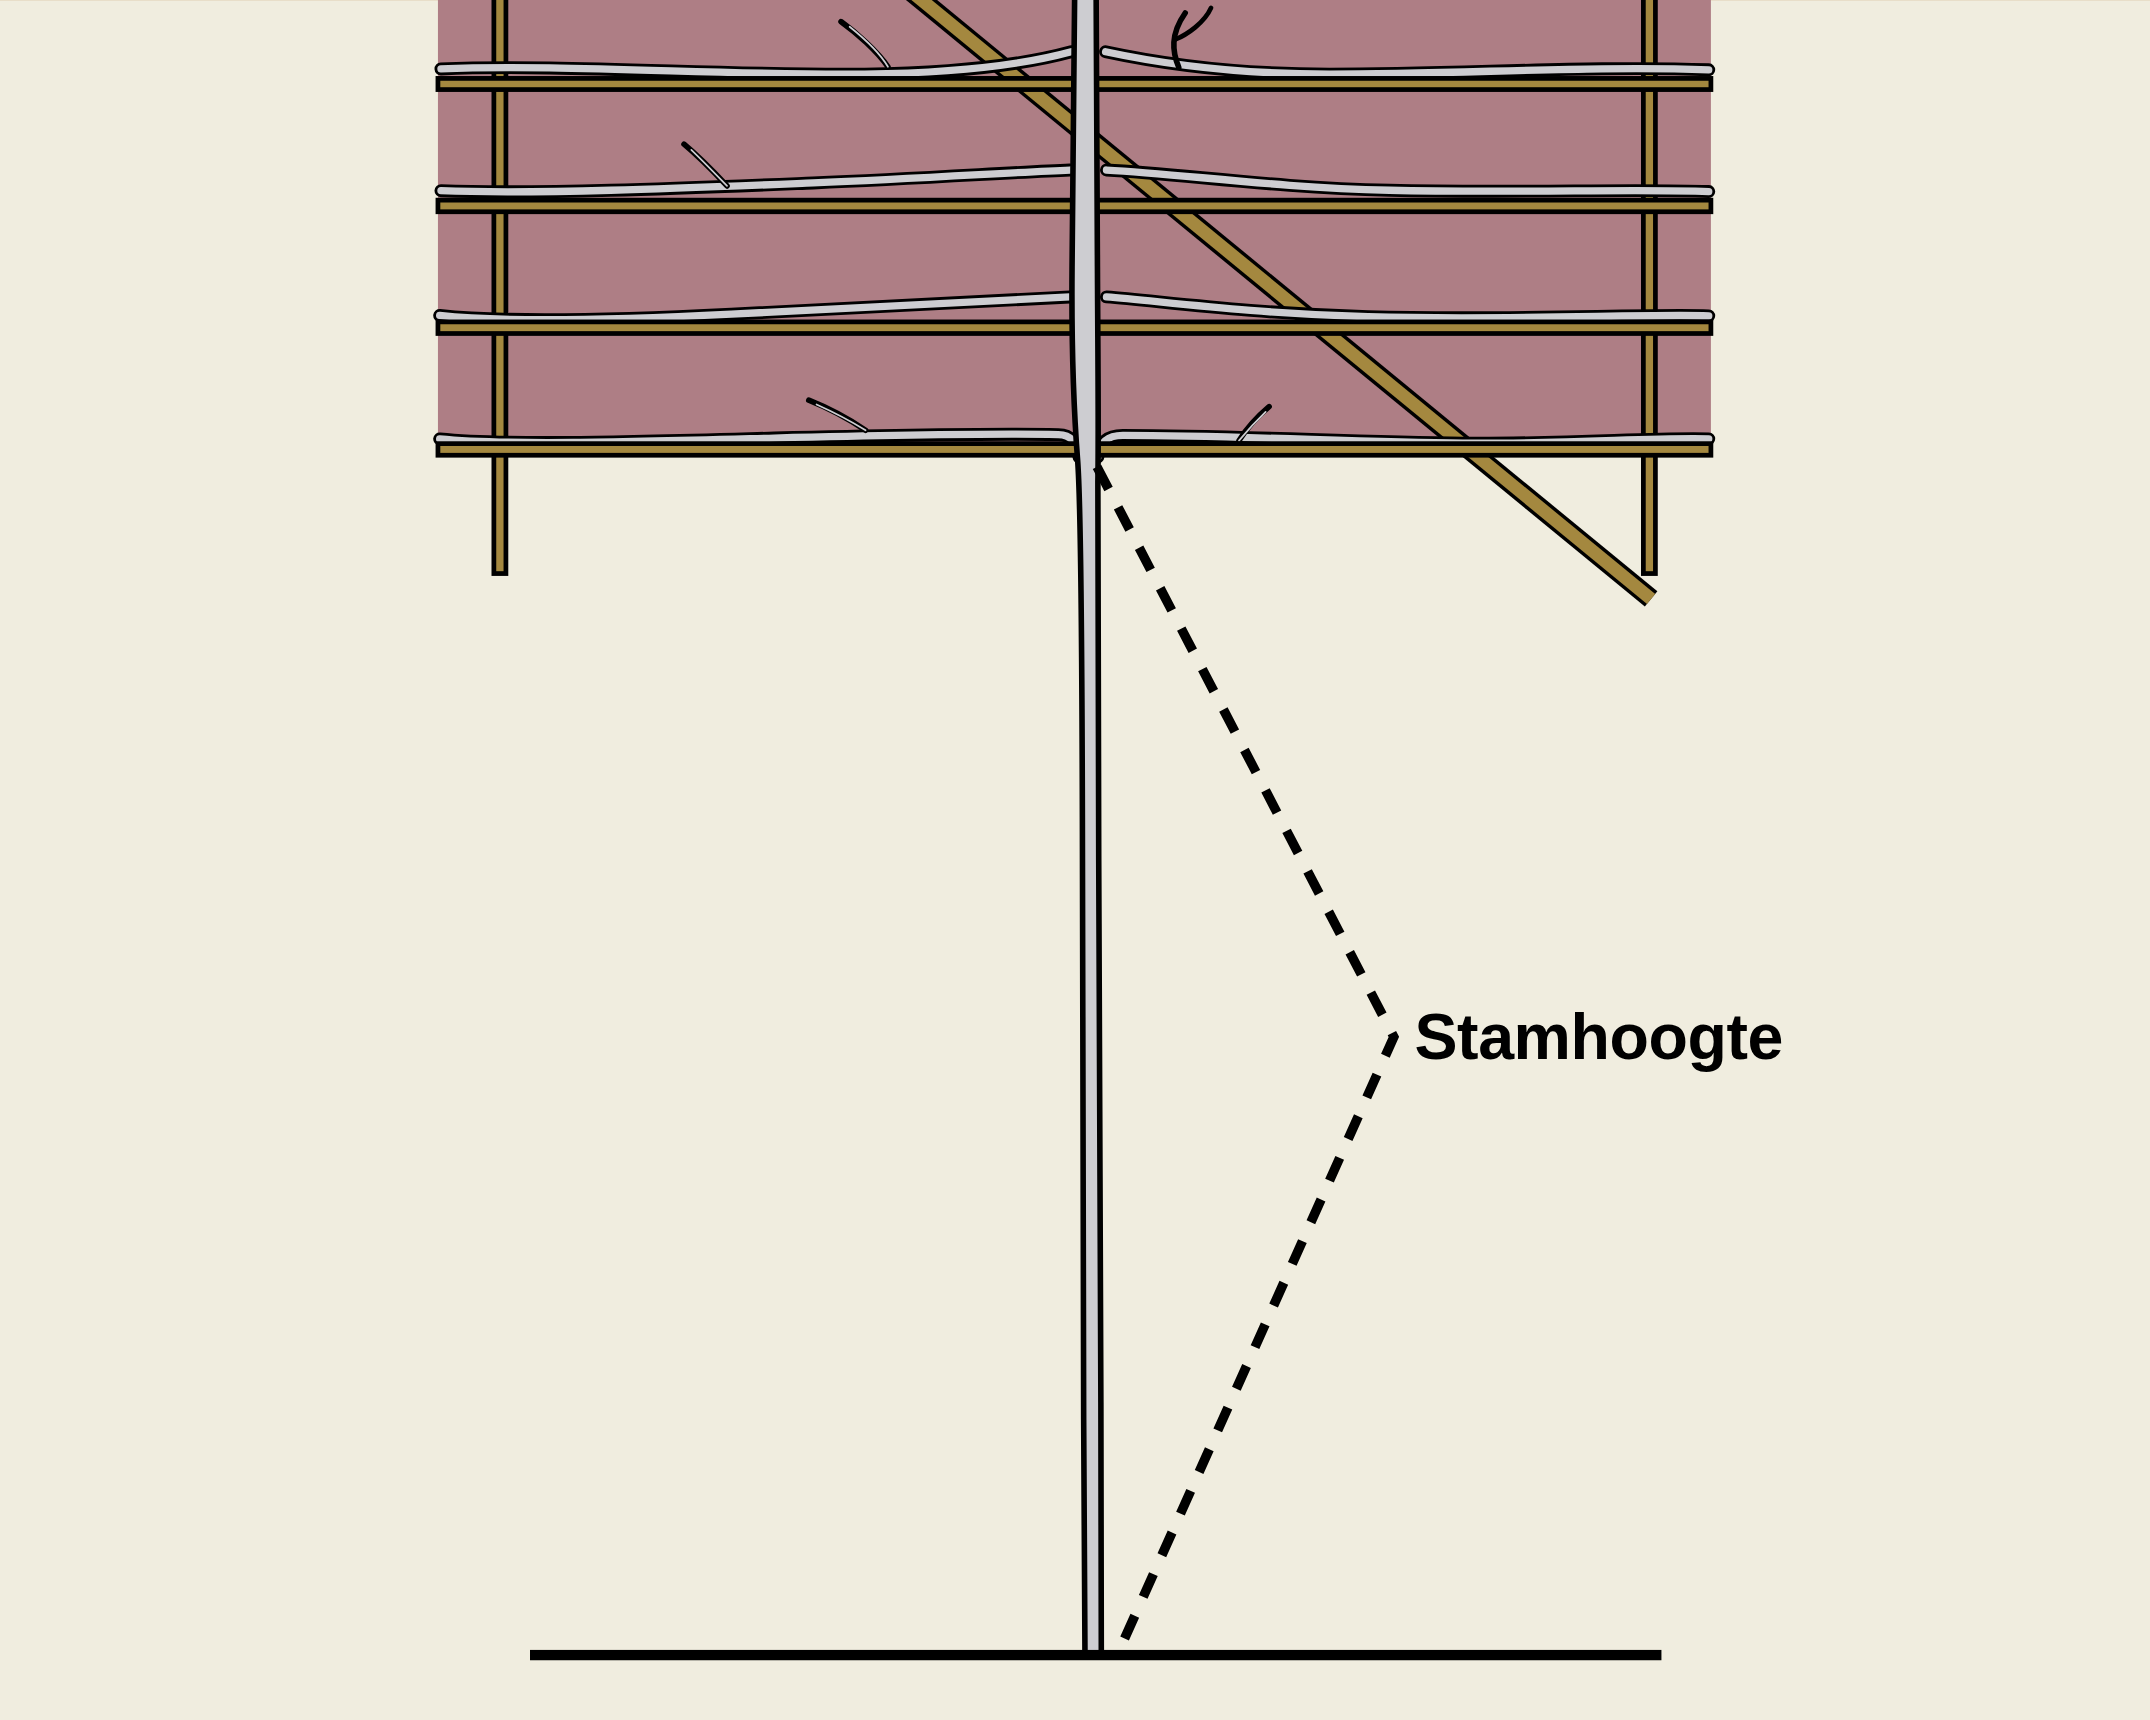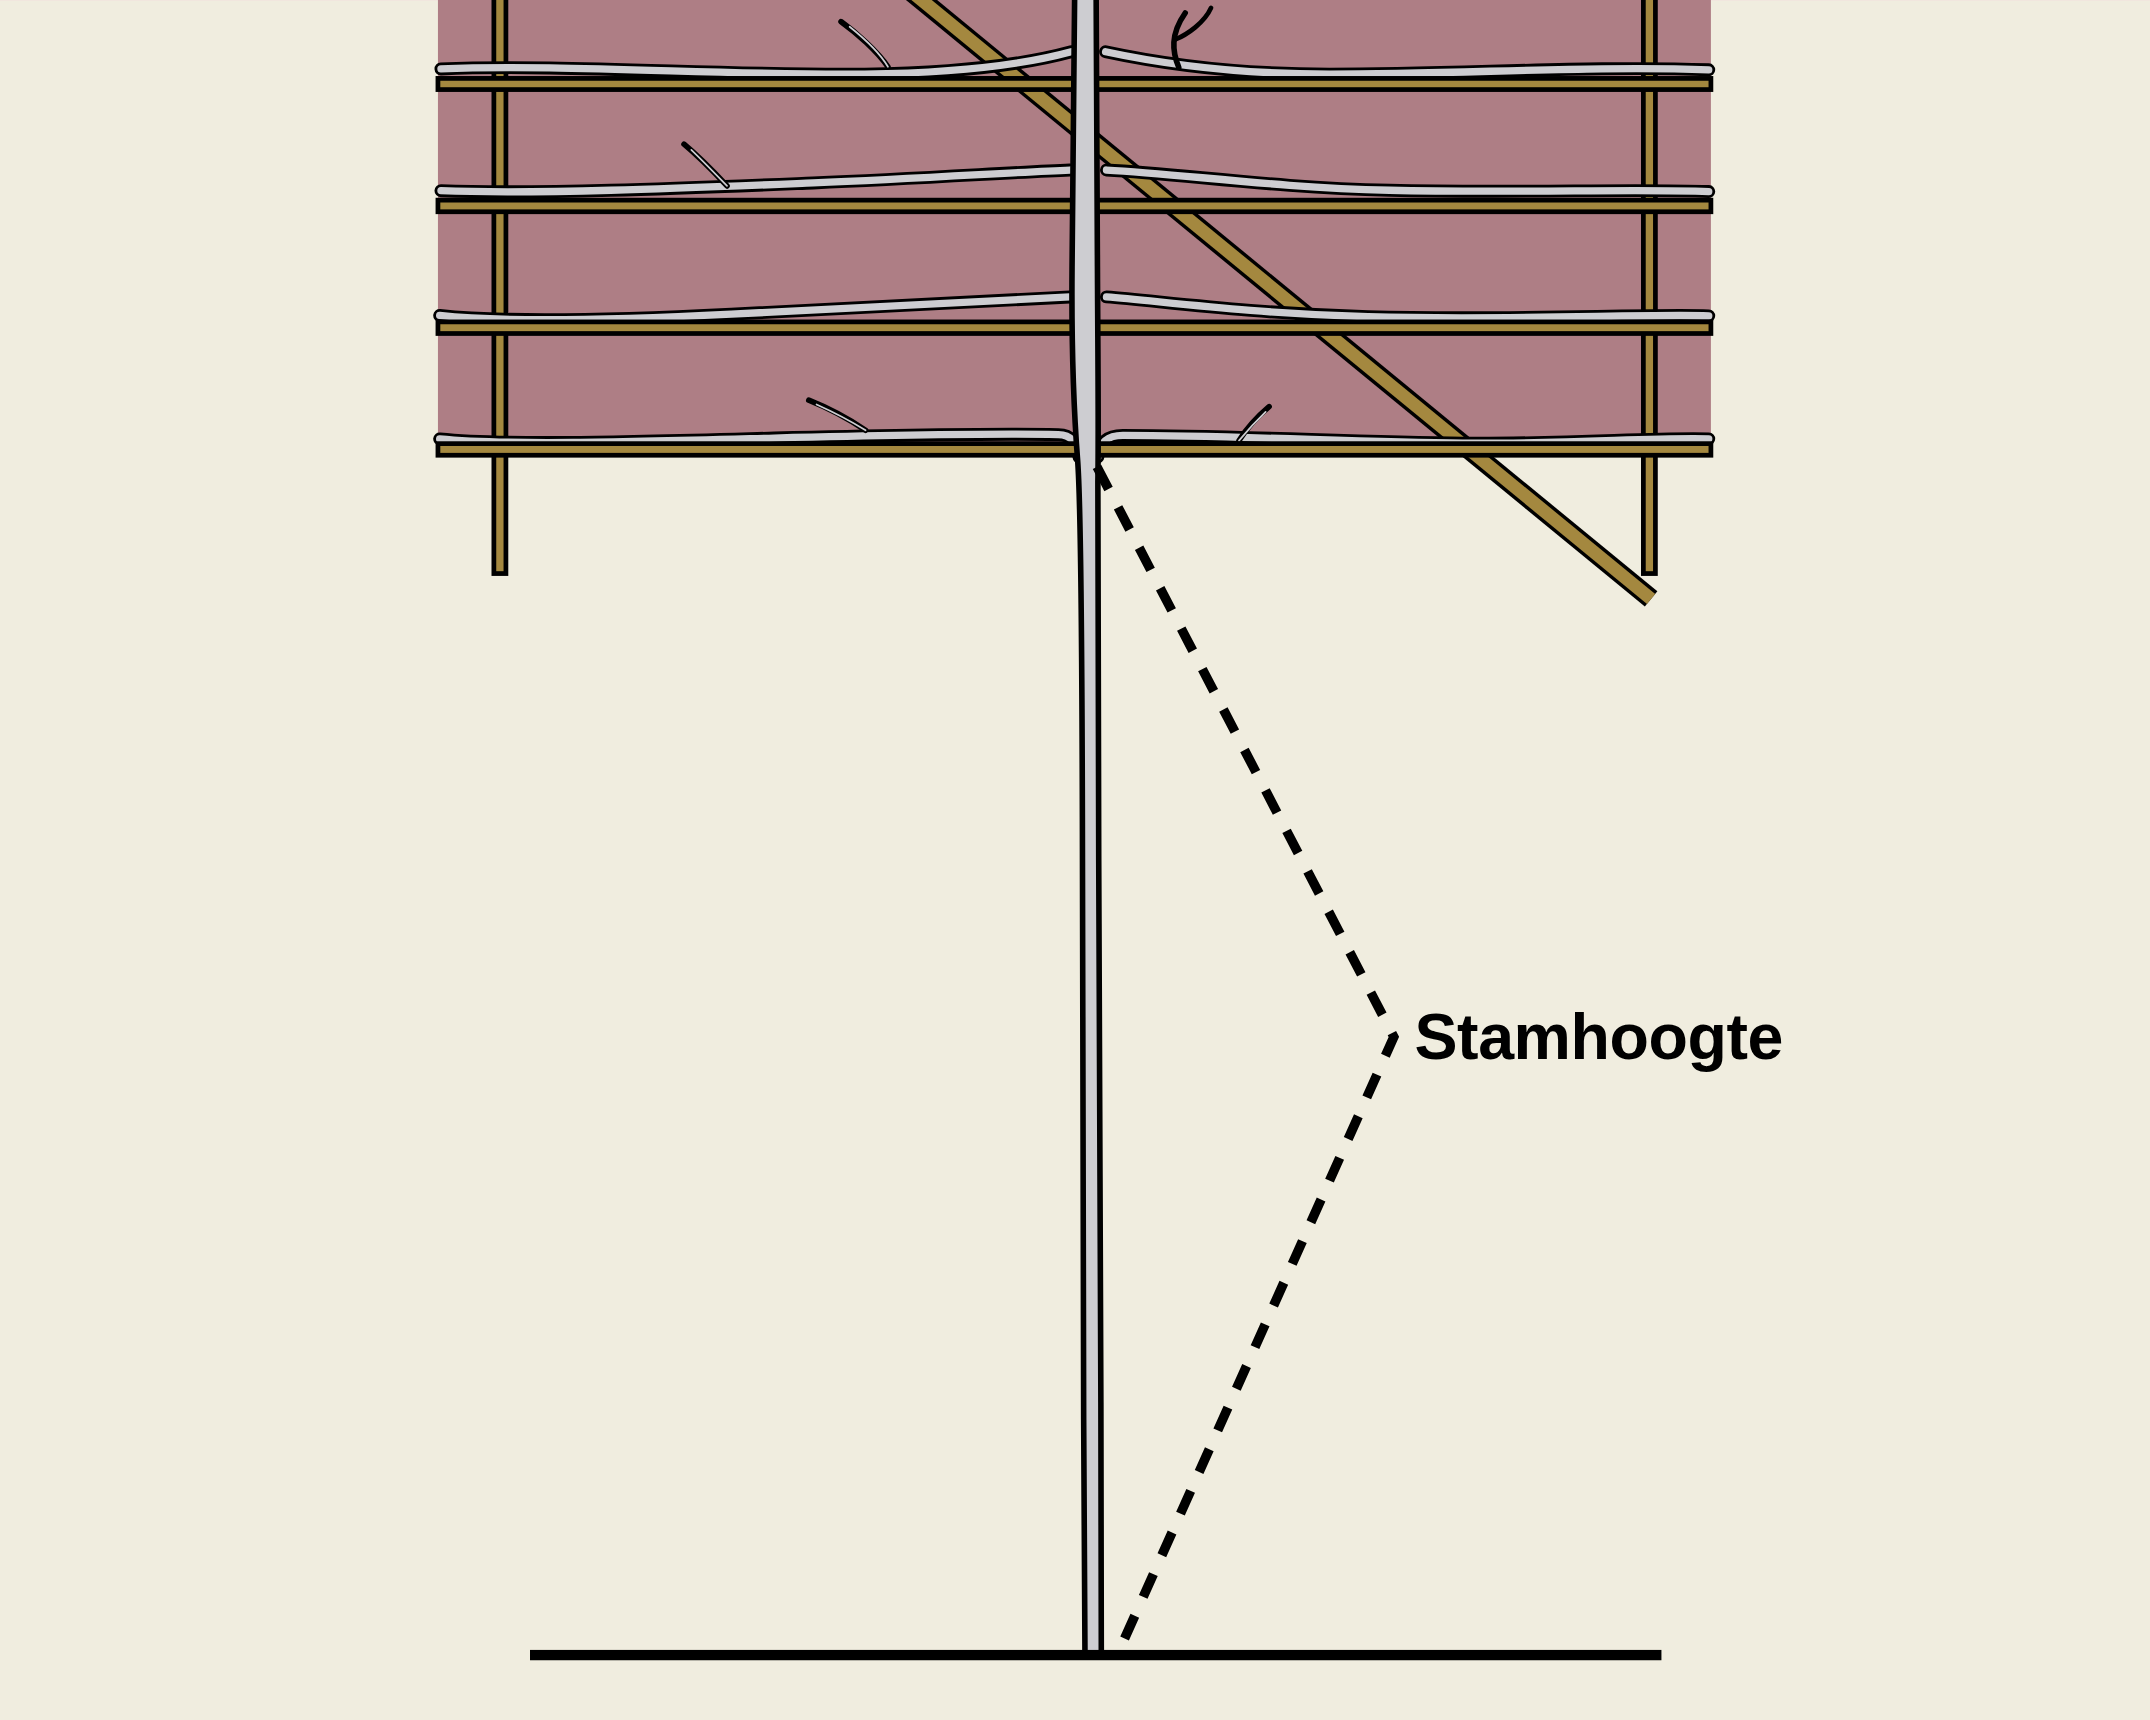--- a/index.html
+++ b/index.html
@@ -22,21 +22,21 @@
     font-family: "Liberation Sans", sans-serif;
     font-weight: bold;
     font-size: 150px;
     fill: #000000;
     letter-spacing: -1px;
   }
 </style>
 </head>
 <body>
 
-<div id="stage" style="background: #f9a8d4;">
+<div id="stage" style="background: #a16207;">
   <svg id="scene" viewBox="0 0 5000 4000" xmlns="http://www.w3.org/2000/svg">
 
     <rect id="bg" x="0" y="0" width="5000" height="4000" fill="#F0EDDF"></rect>
 
     <rect id="wallPanel" x="1018" y="-10" width="2959" height="1068" fill="#AE7E85"></rect>
 
     <g>
       <rect x="1148" y="-10" width="28" height="1343" fill="#A4883F" stroke="#000" stroke-width="11"></rect>
       <rect x="3820" y="-10" width="28" height="1343" fill="#A4883F" stroke="#000" stroke-width="11"></rect>
     </g>

